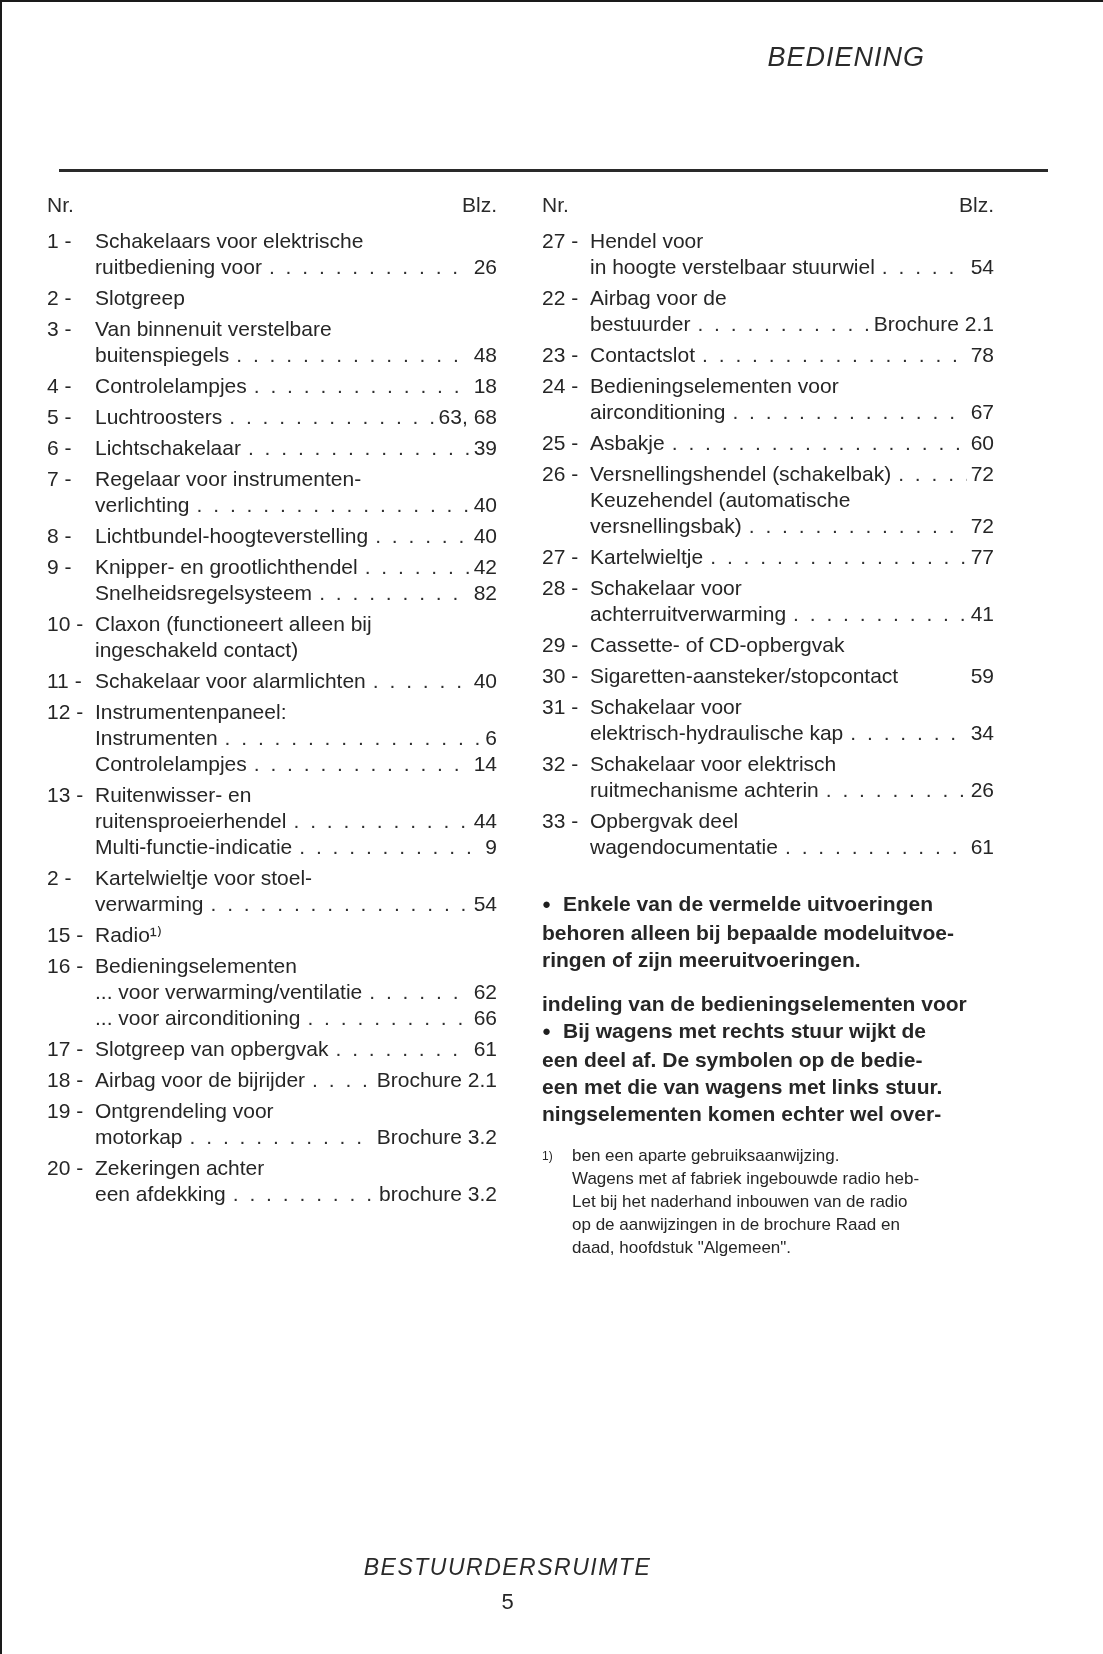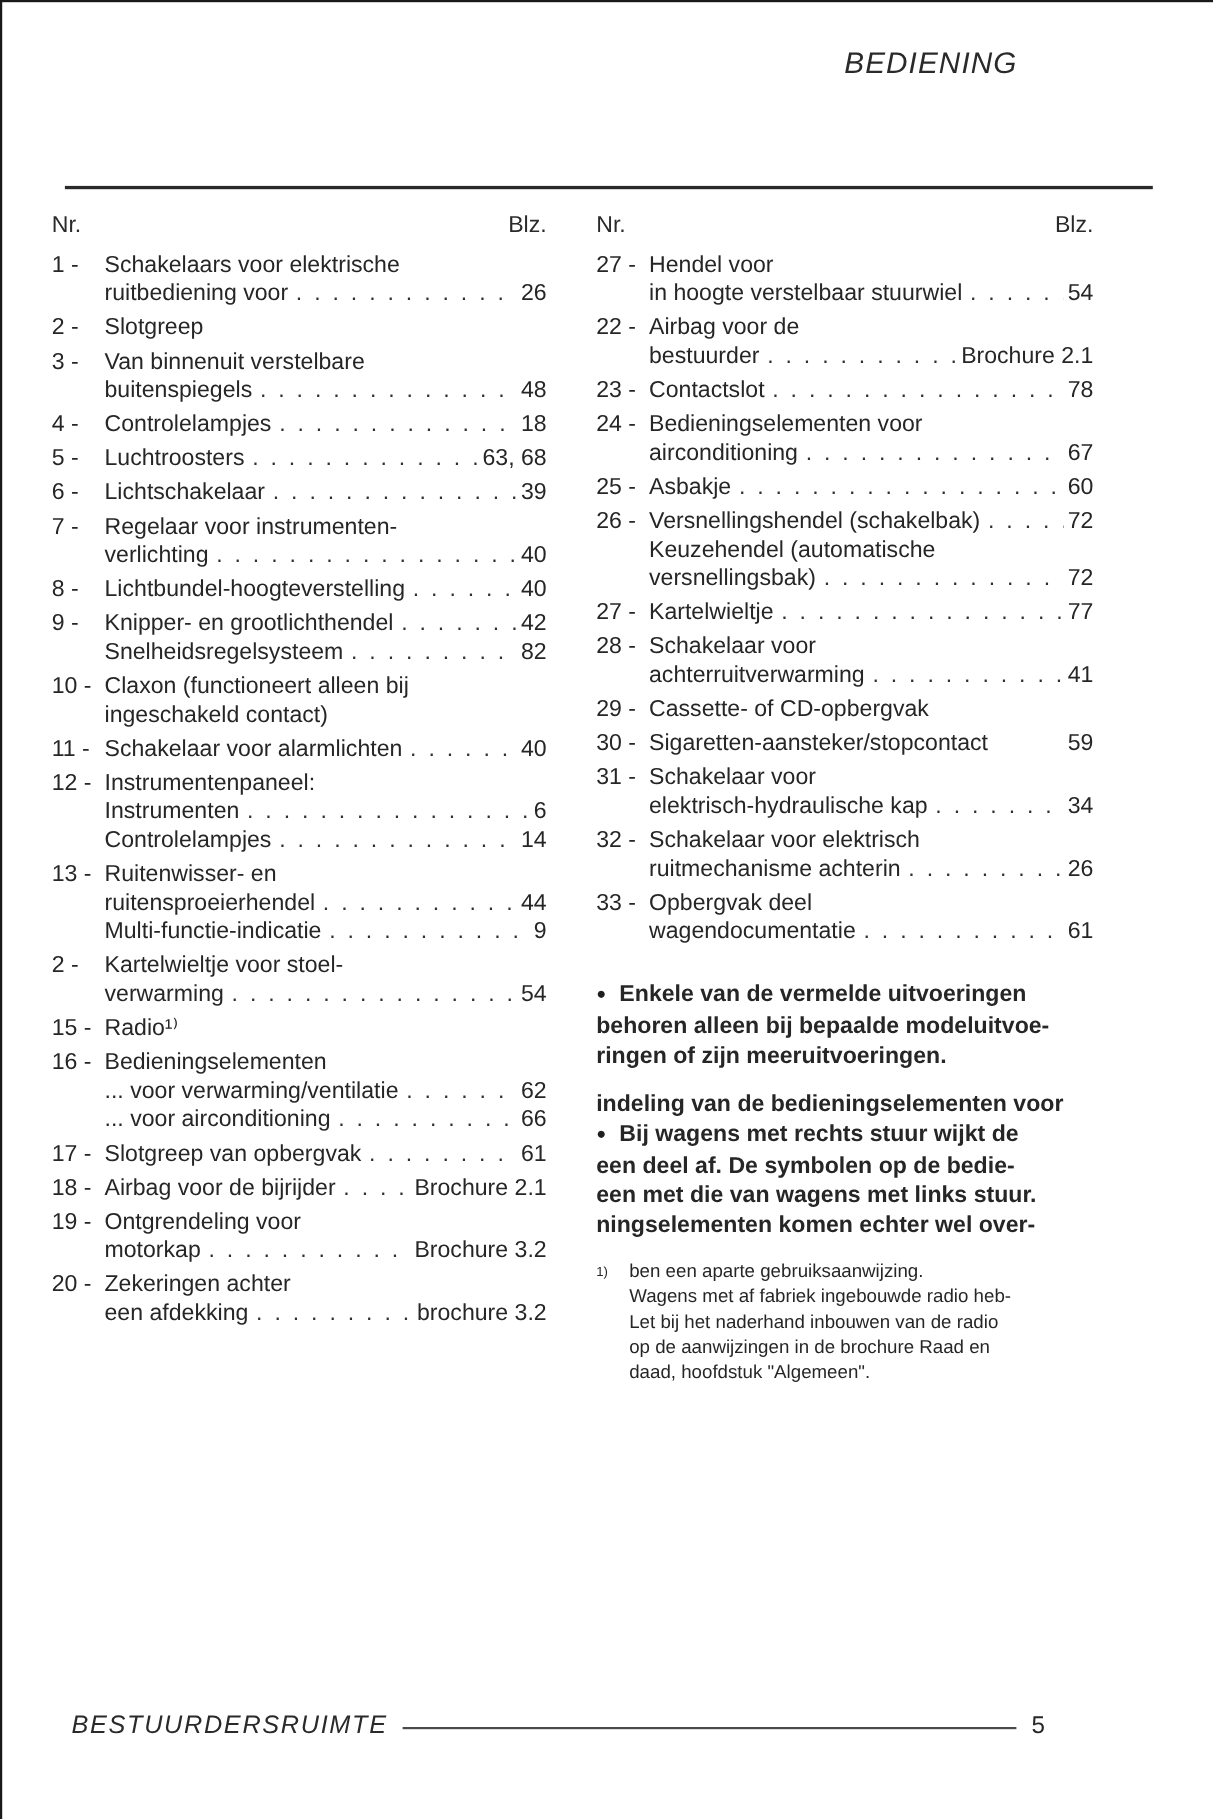--- a/index.html
+++ b/index.html
@@ -95,20 +95,21 @@
   }
   .fn-body { flex: 1 1 auto; }
 
   .footer {
     position: absolute;
     left: 63px;
     top: 1552px;
     width: 885px;
     display: flex;
     align-items: center;
+    flex-direction: column;
   }
   .footer-section {
     font-style: italic;
     font-size: 23px;
     letter-spacing: 1.5px;
     color: #2a2a2a;
     white-space: nowrap;
   }
   .footer-rule {
     flex: 1 1 auto;

